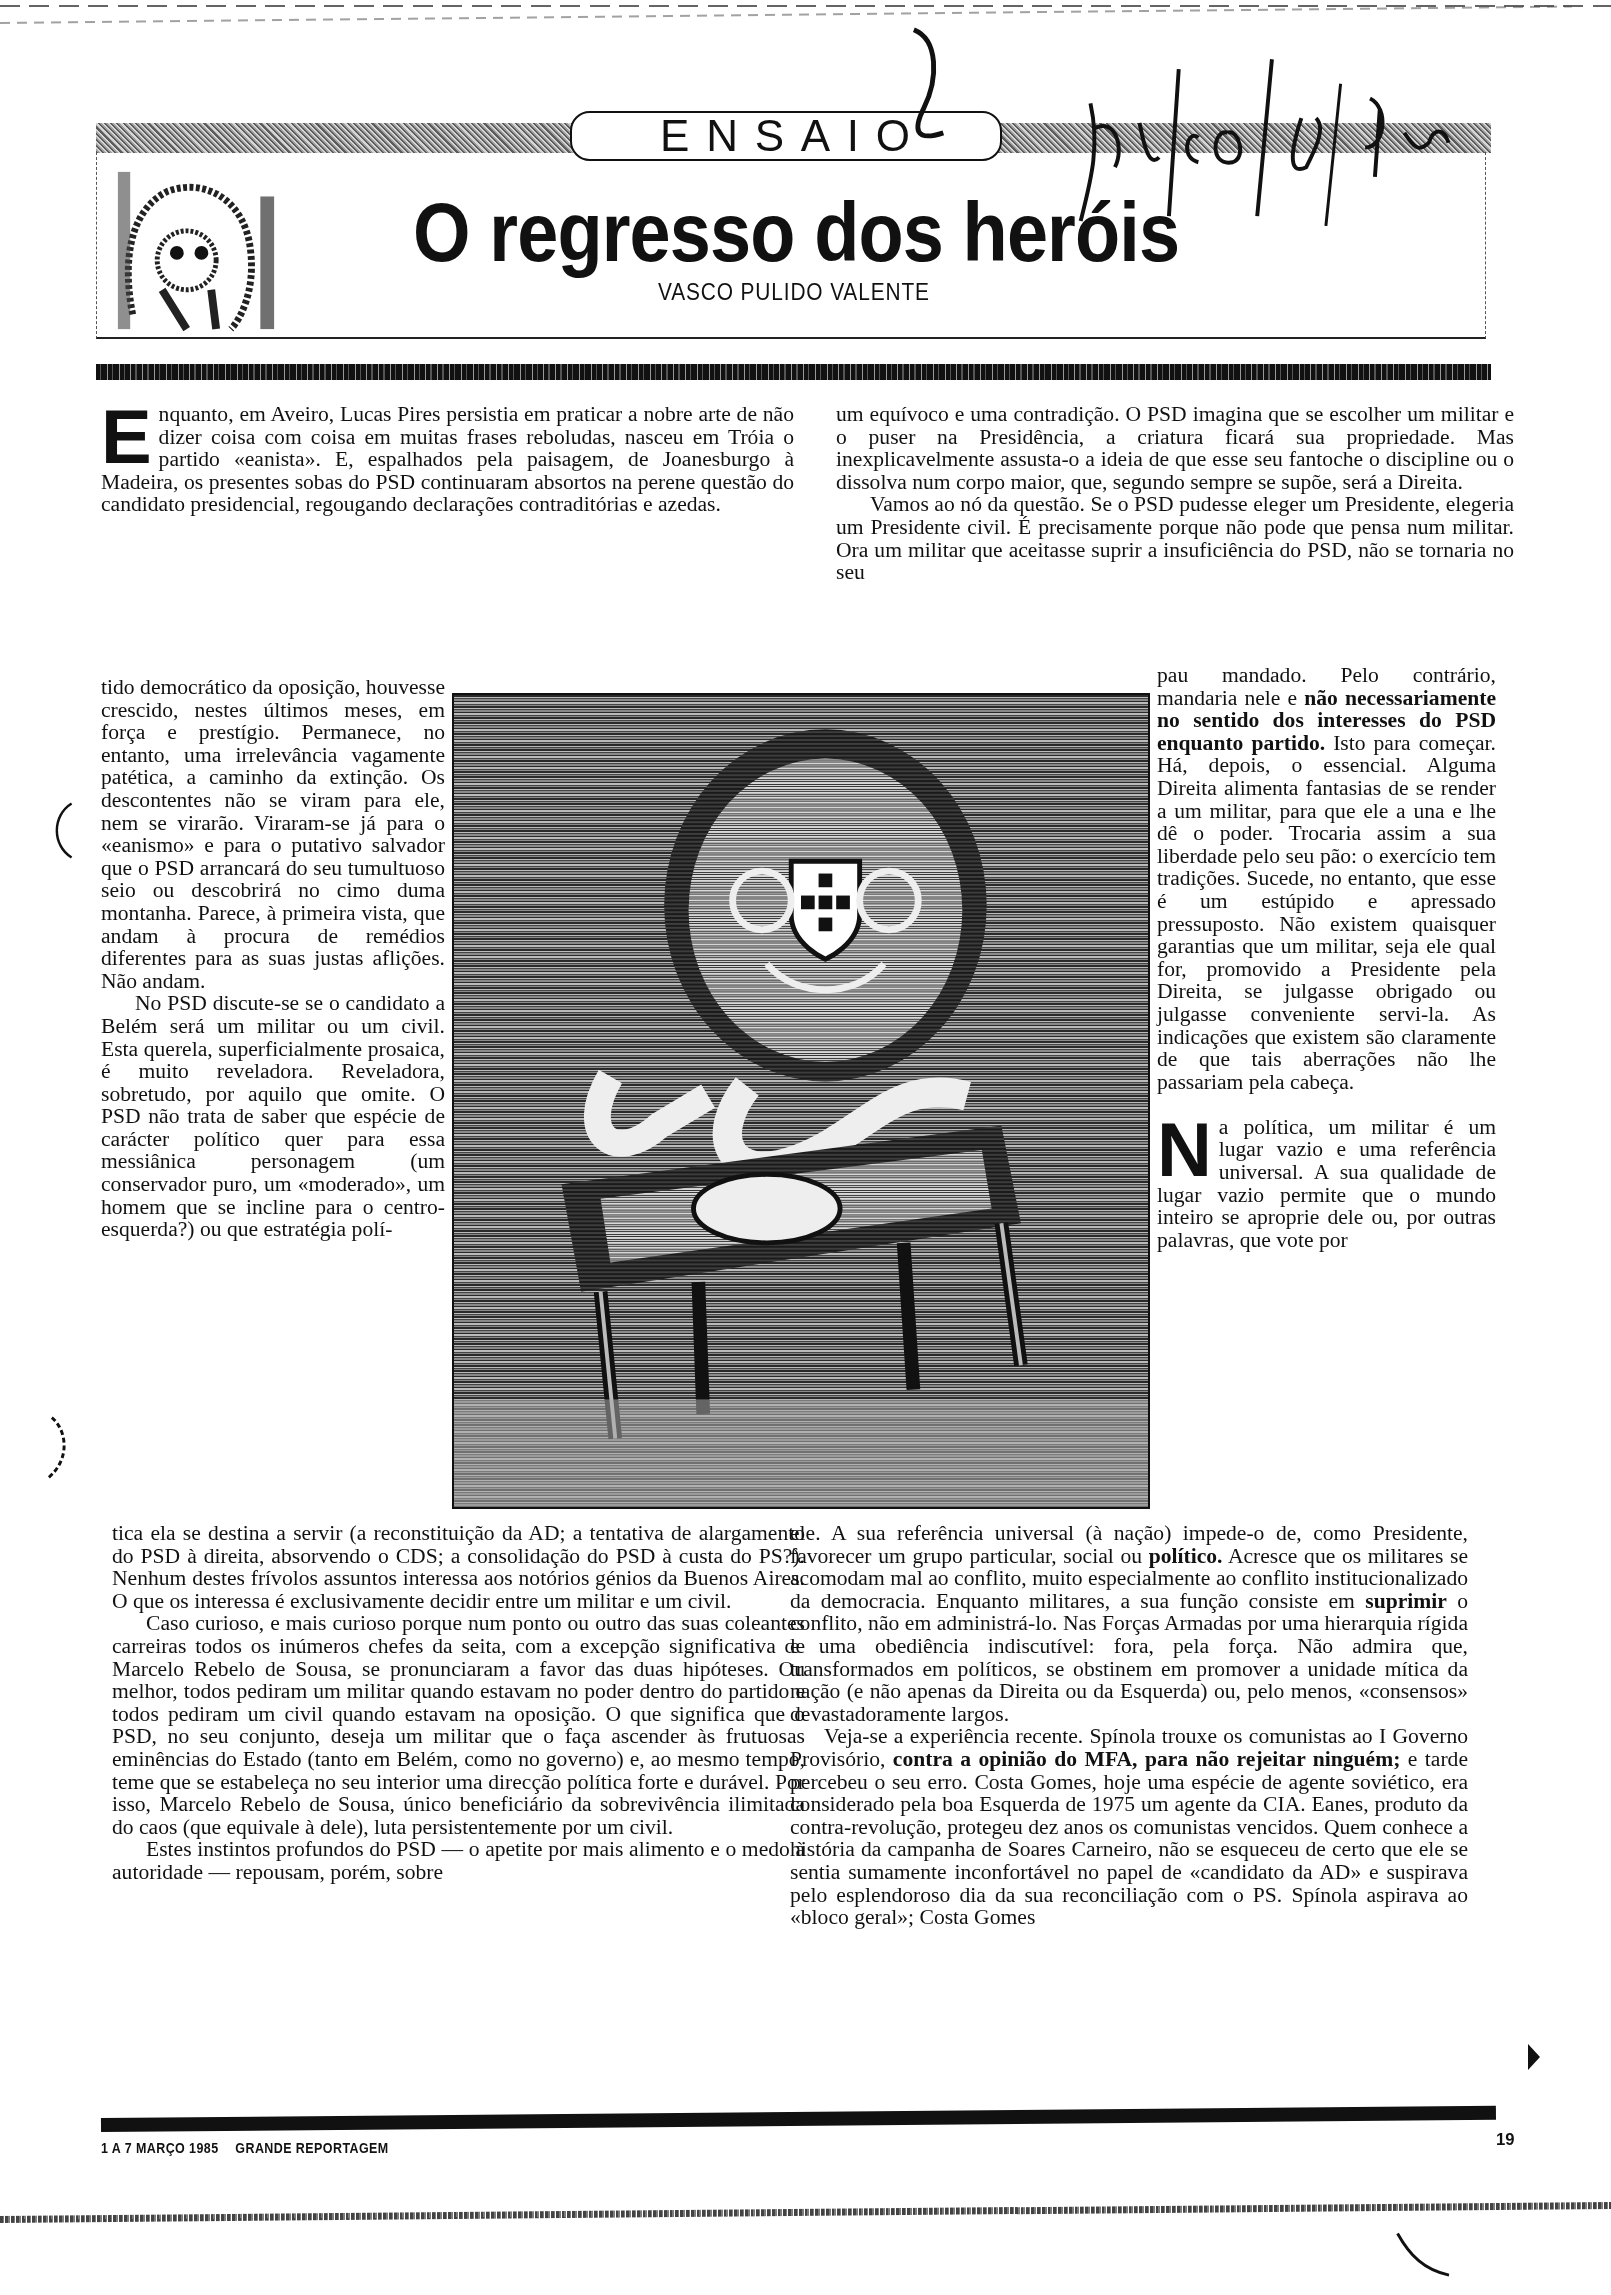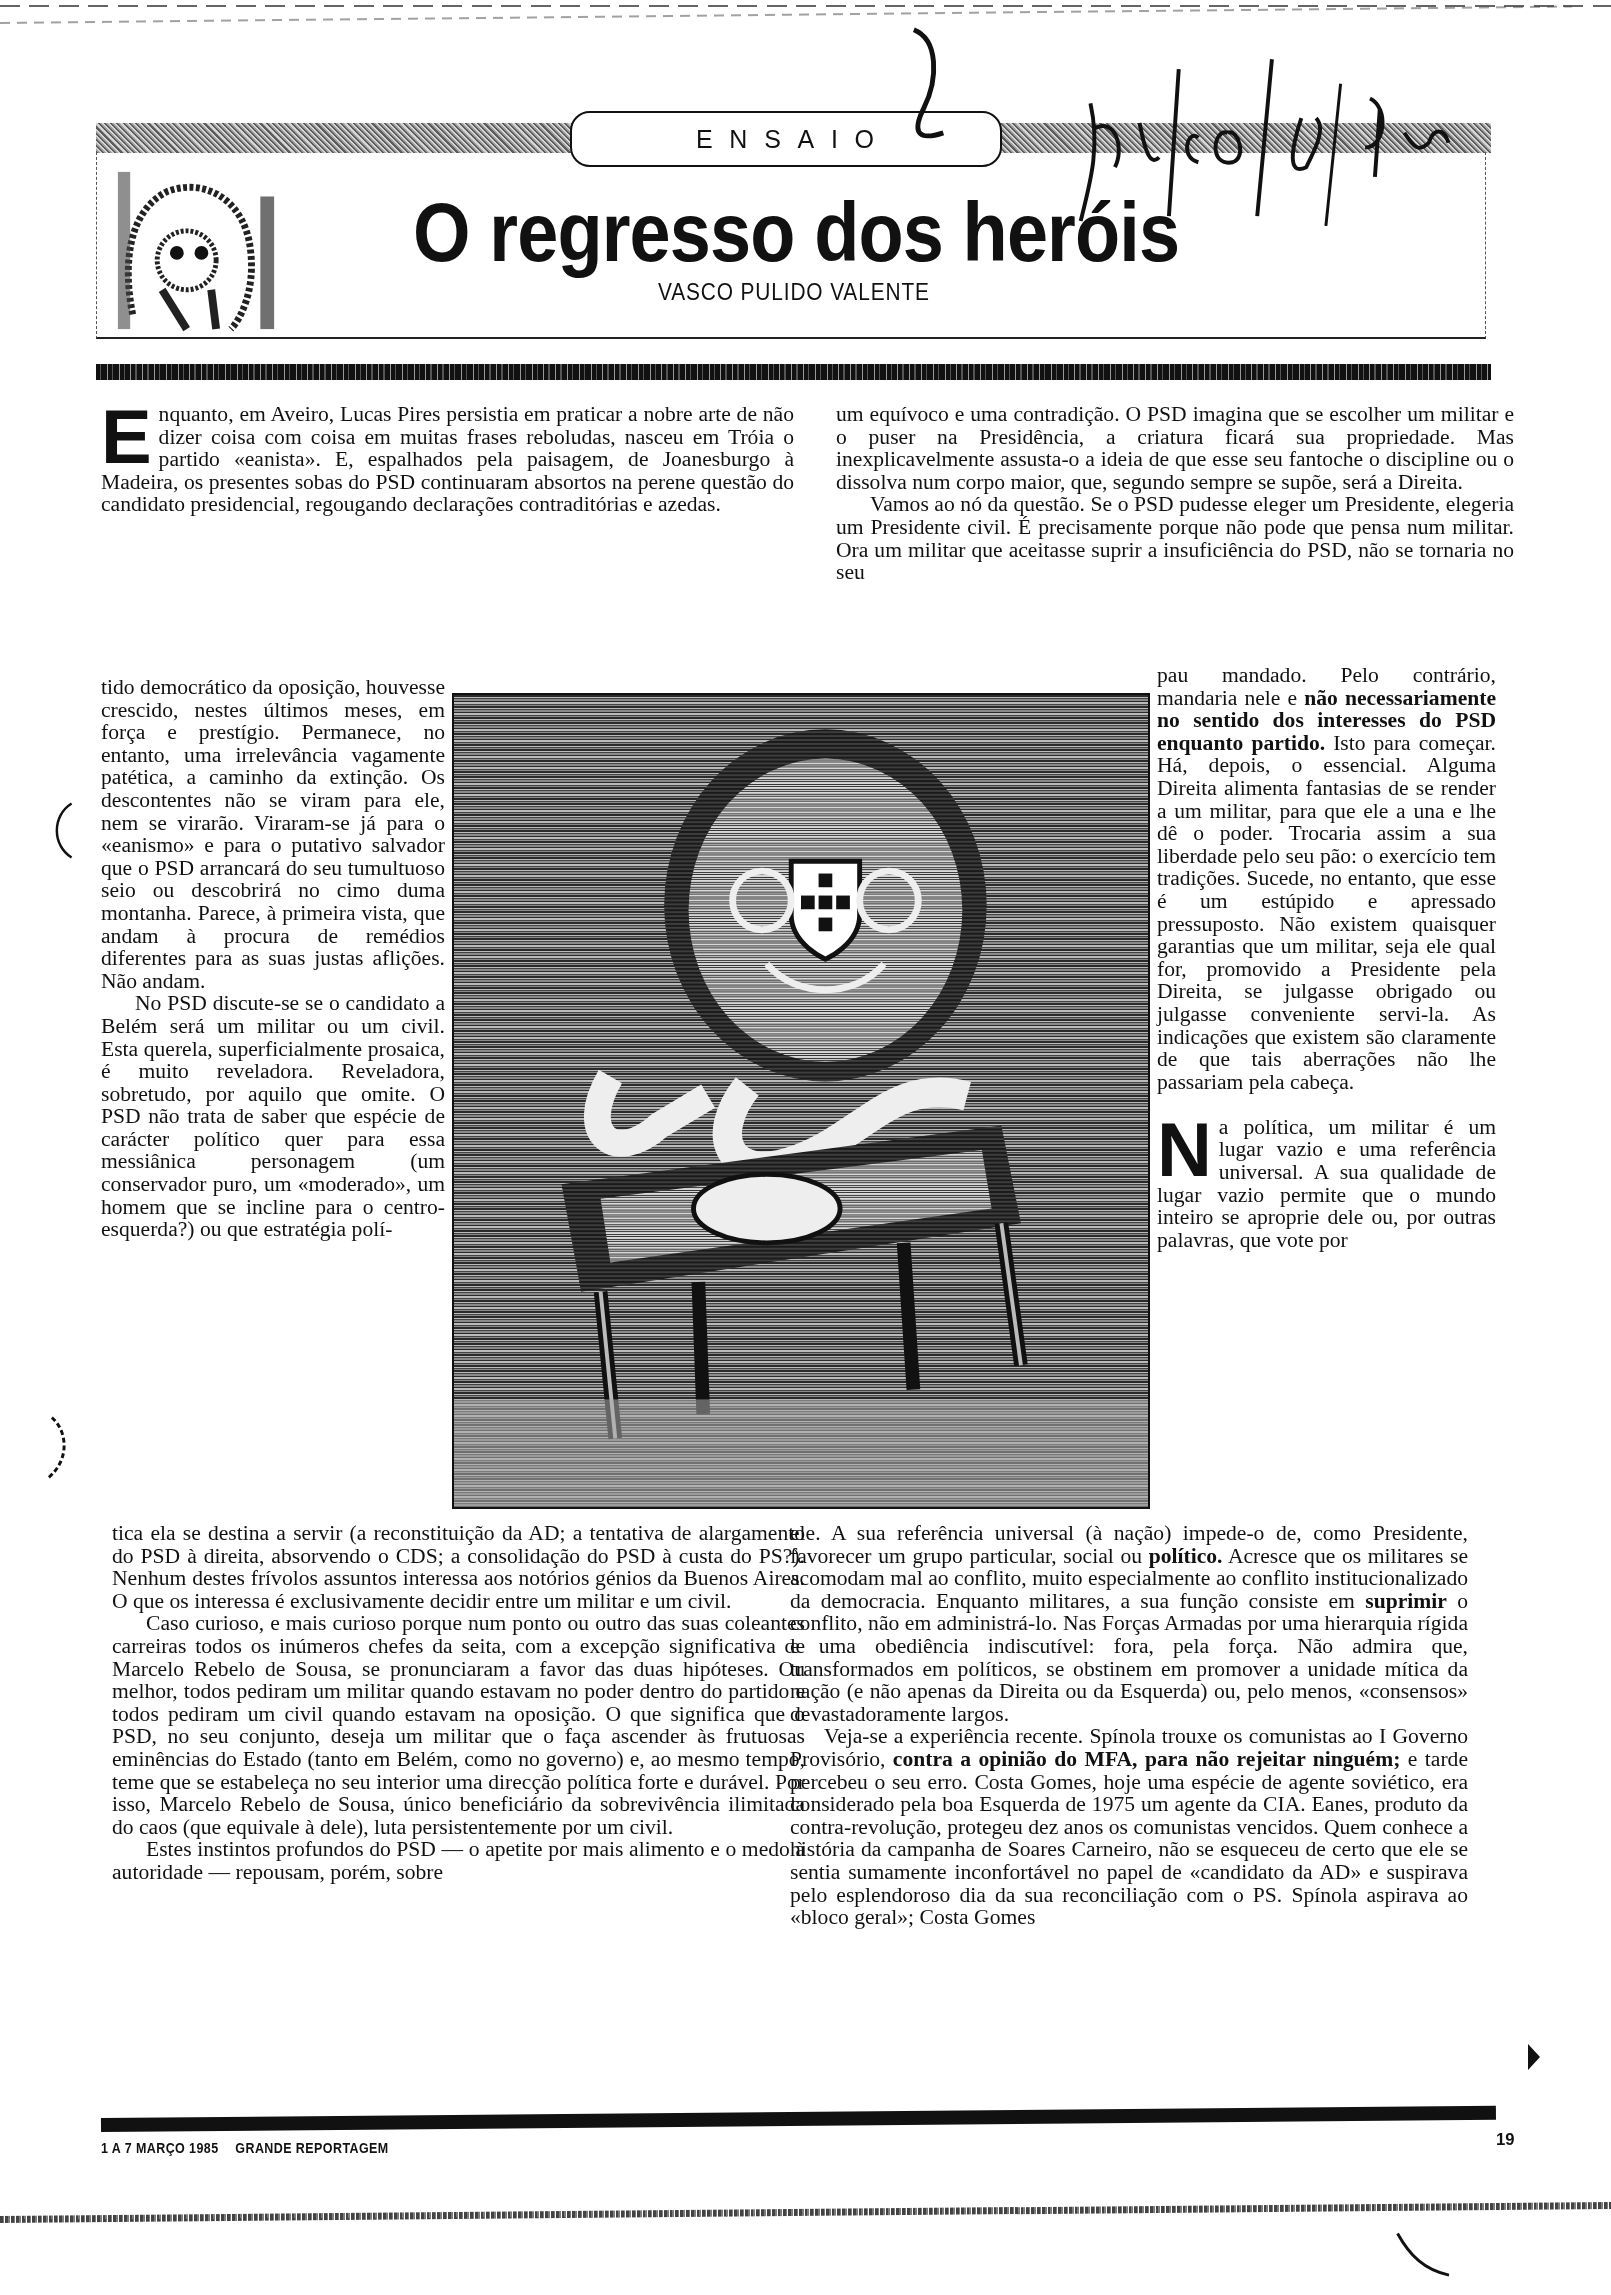--- a/index.html
+++ b/index.html
@@ -7,24 +7,24 @@
   body { position: relative; font-family: "Liberation Serif", "DejaVu Serif", serif; color: #111; }
 
   .scan-line-top { position: absolute; left: 0; top: 4.9px; width: 1612px; height: 2px;
     background: repeating-linear-gradient(90deg, #222 0 19.7px, transparent 19.7px 29.5px); opacity: .7; }
   .scan-line-top2 { position: absolute; left: 0; top: 22px; width: 1572px; height: 1.5px;
     background: repeating-linear-gradient(90deg, #444 0 9.8px, transparent 9.8px 17px); opacity: .5; transform: rotate(-0.6deg); transform-origin: left; }
 
   
   .header-band { position: absolute; left: 96px; top: 123px; width: 1395px; height: 29.5px;
     background: repeating-linear-gradient(45deg, #333 0 1.5px, #888 1.5px 2.9px, #ccc 2.9px 4.4px); opacity: .8; }
-  .ensaio-pill { position: absolute; left: 570px; top: 111px; width: 432px; height: 56px;
+  .ensaio-pill { position: absolute; left: 570px; top: 111px; width: 432px; height: 50px;
     background: #fff; border: 2.5px solid #111; border-radius: 19.7px;
     display: flex; align-items: center; justify-content: center;
-    font-family: "Liberation Sans", "DejaVu Sans", sans-serif; font-size: 25px; letter-spacing: 16.7px; color: #111; padding-left: 14.7px; }
+    font-family: "Liberation Sans", "DejaVu Sans", sans-serif; font-size: 44px; letter-spacing: 16.7px; color: #111; padding-left: 14.7px; }
   .header-box { position: absolute; left: 96px; top: 152px; width: 1390px; height: 187px;
     border-left: 1px dashed #555; border-right: 1px dashed #555; border-bottom: 2.5px solid #222; }
   .portrait { position: absolute; left: 113px; top: 167px; width: 167px; height: 167px; }
   .title { position: absolute; left: 413px; top: 184px; font-family: "Liberation Sans", "DejaVu Sans", sans-serif;
     font-size: 84px; font-weight: 700; letter-spacing: -1px; transform: scaleX(0.88); transform-origin: left;
     color: #111; }
   .author { position: absolute; left: 658px; top: 278px; font-family: "Liberation Sans", "DejaVu Sans", sans-serif;
     font-size: 24.6px; letter-spacing: 1px; transform: scaleX(0.85); transform-origin: left; }
   .signature { position: absolute; left: 884px; top: 19.7px; width: 614px; height: 206px; }
   .rule-thick { position: absolute; left: 96px; top: 364px; width: 1395px; height: 15.7px;

